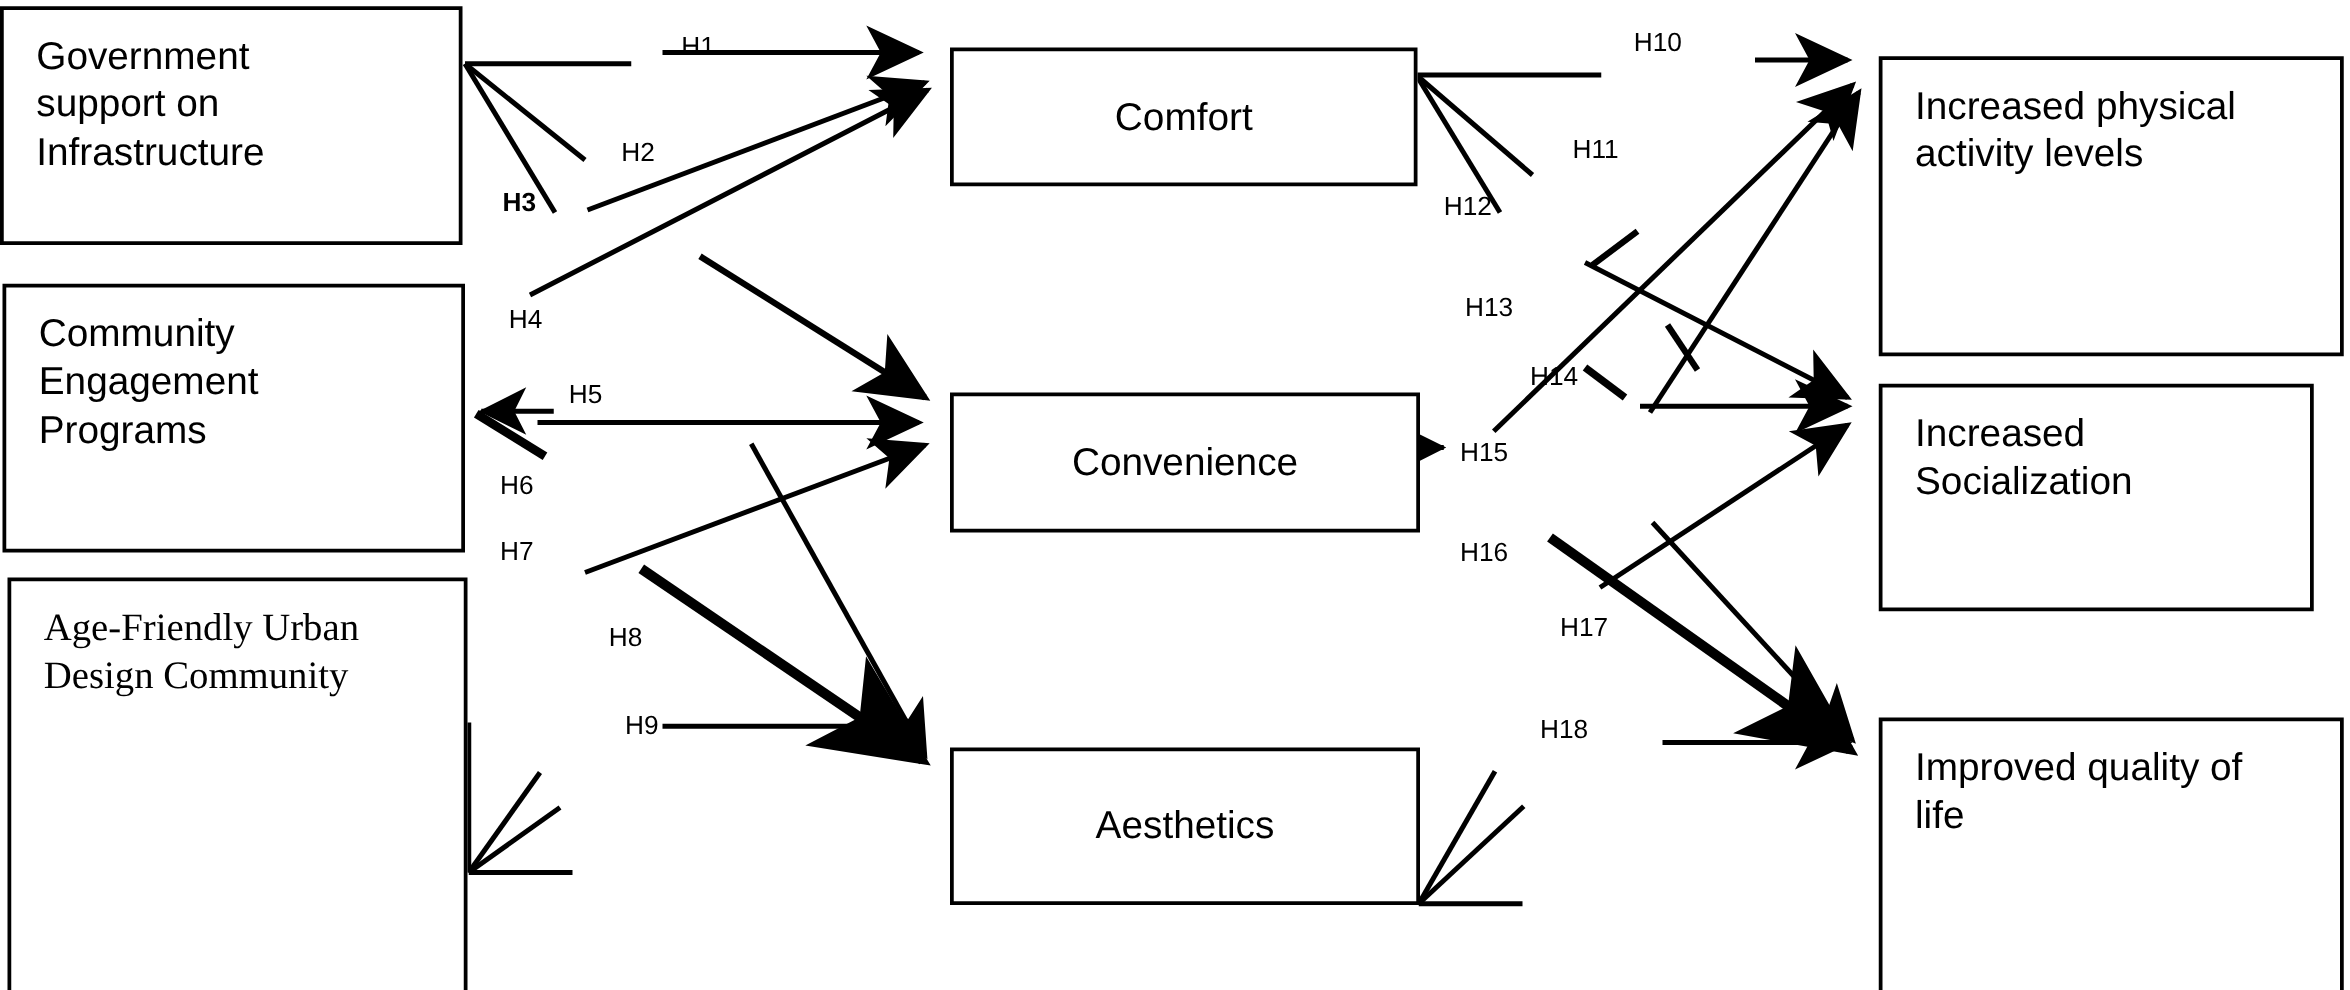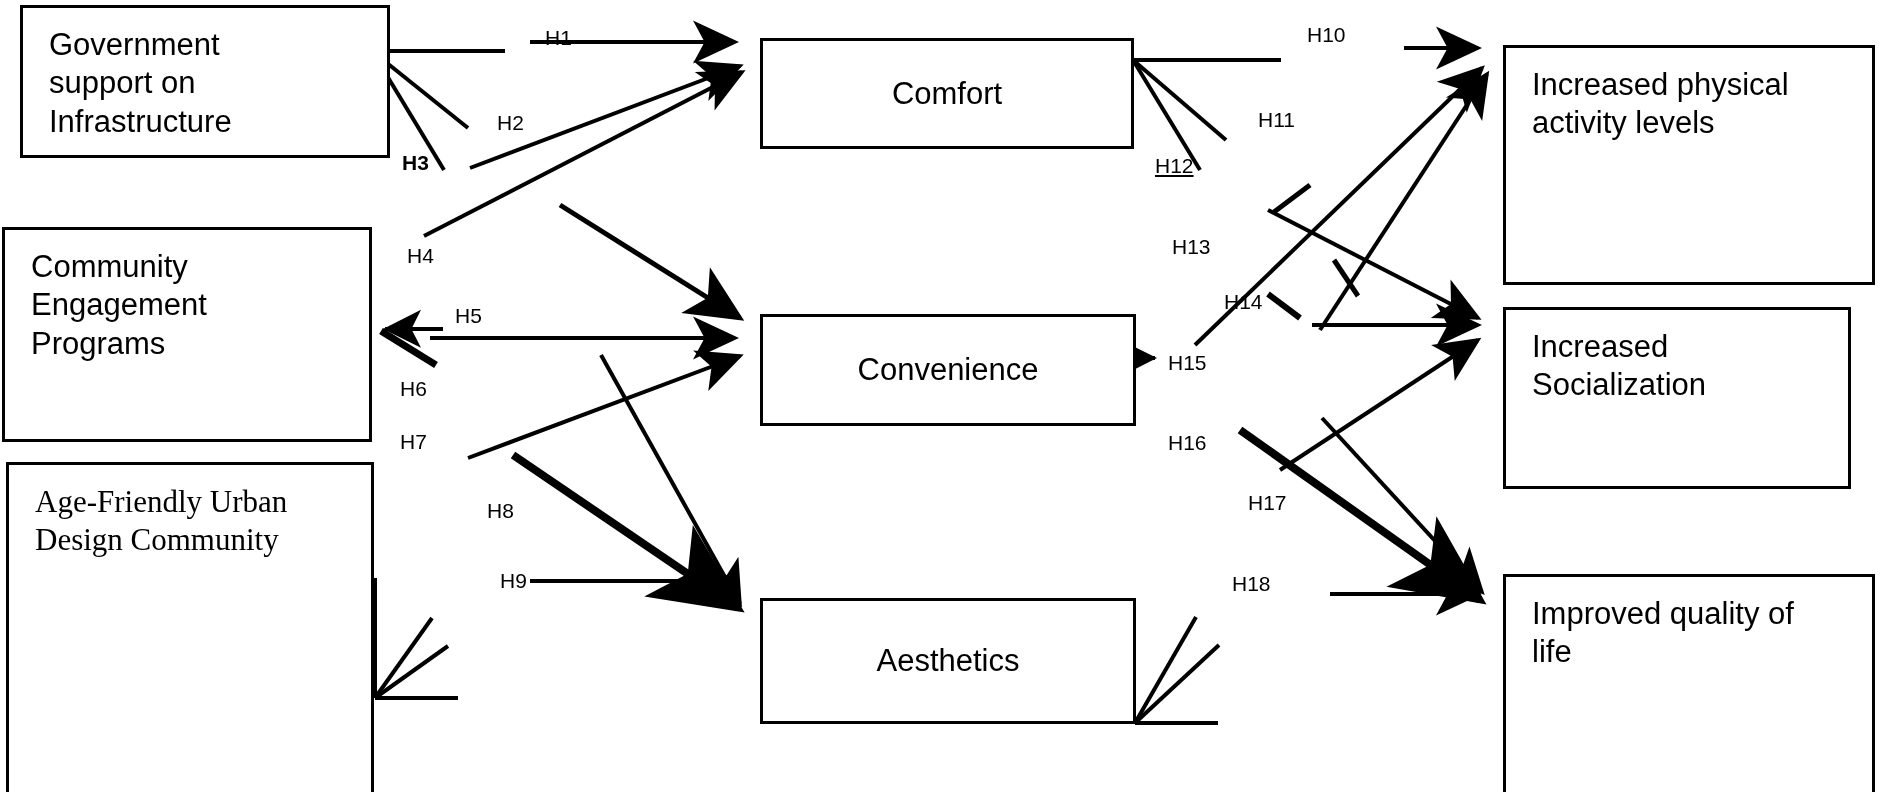--- a/index.html
+++ b/index.html
@@ -108,21 +108,21 @@
         <line x1="1240" y1="430" x2="1480" y2="600" stroke-width="8" marker-end="url(#ah)"></line>
         <line x1="1330" y1="594" x2="1478" y2="594" stroke-width="4" marker-end="url(#ah)"></line>
       </g>
 
       <g>
         <line x1="1226" y1="140" x2="1196" y2="617" stroke-width="0"></line>
       </g>
     </g>
   </svg>
 
-  <div class="node" style="left:20px;top:5px;width:370px;height:153px;padding-left:24px;">
+  <div class="node" style="left:0;top:5px;width:370px;height:191px;padding-left:24px;">
     <div class="txt">
       <div>Government</div>
       <div>support on</div>
       <div>Infrastructure</div>
     </div>
   </div>
 
   <div class="node" style="left:2px;top:227px;width:370px;height:215px;">
     <div class="txt">
       <div>Community</div>
@@ -176,21 +176,21 @@
   <div class="hlabel" style="left:402px;top:152px;font-weight:bold;">H3</div>
   <div class="hlabel" style="left:407px;top:245px;">H4</div>
   <div class="hlabel" style="left:455px;top:305px;">H5</div>
   <div class="hlabel" style="left:400px;top:378px;">H6</div>
   <div class="hlabel" style="left:400px;top:431px;">H7</div>
   <div class="hlabel" style="left:487px;top:500px;">H8</div>
   <div class="hlabel" style="left:500px;top:570px;">H9</div>
 
   <div class="hlabel" style="left:1307px;top:24px;">H10</div>
   <div class="hlabel" style="left:1258px;top:109px;">H11</div>
-  <div class="hlabel" style="left:1155px;top:155px;text-decoration:underline;">H12</div>
+  <div class="hlabel" style="left:1155px;top:155px;">H12</div>
   <div class="hlabel" style="left:1172px;top:236px;">H13</div>
   <div class="hlabel" style="left:1224px;top:291px;">H14</div>
   <div class="hlabel" style="left:1168px;top:352px;">H15</div>
   <div class="hlabel" style="left:1168px;top:432px;">H16</div>
   <div class="hlabel" style="left:1248px;top:492px;">H17</div>
   <div class="hlabel" style="left:1232px;top:573px;">H18</div>
 
 </div>
 
 </body></html>

